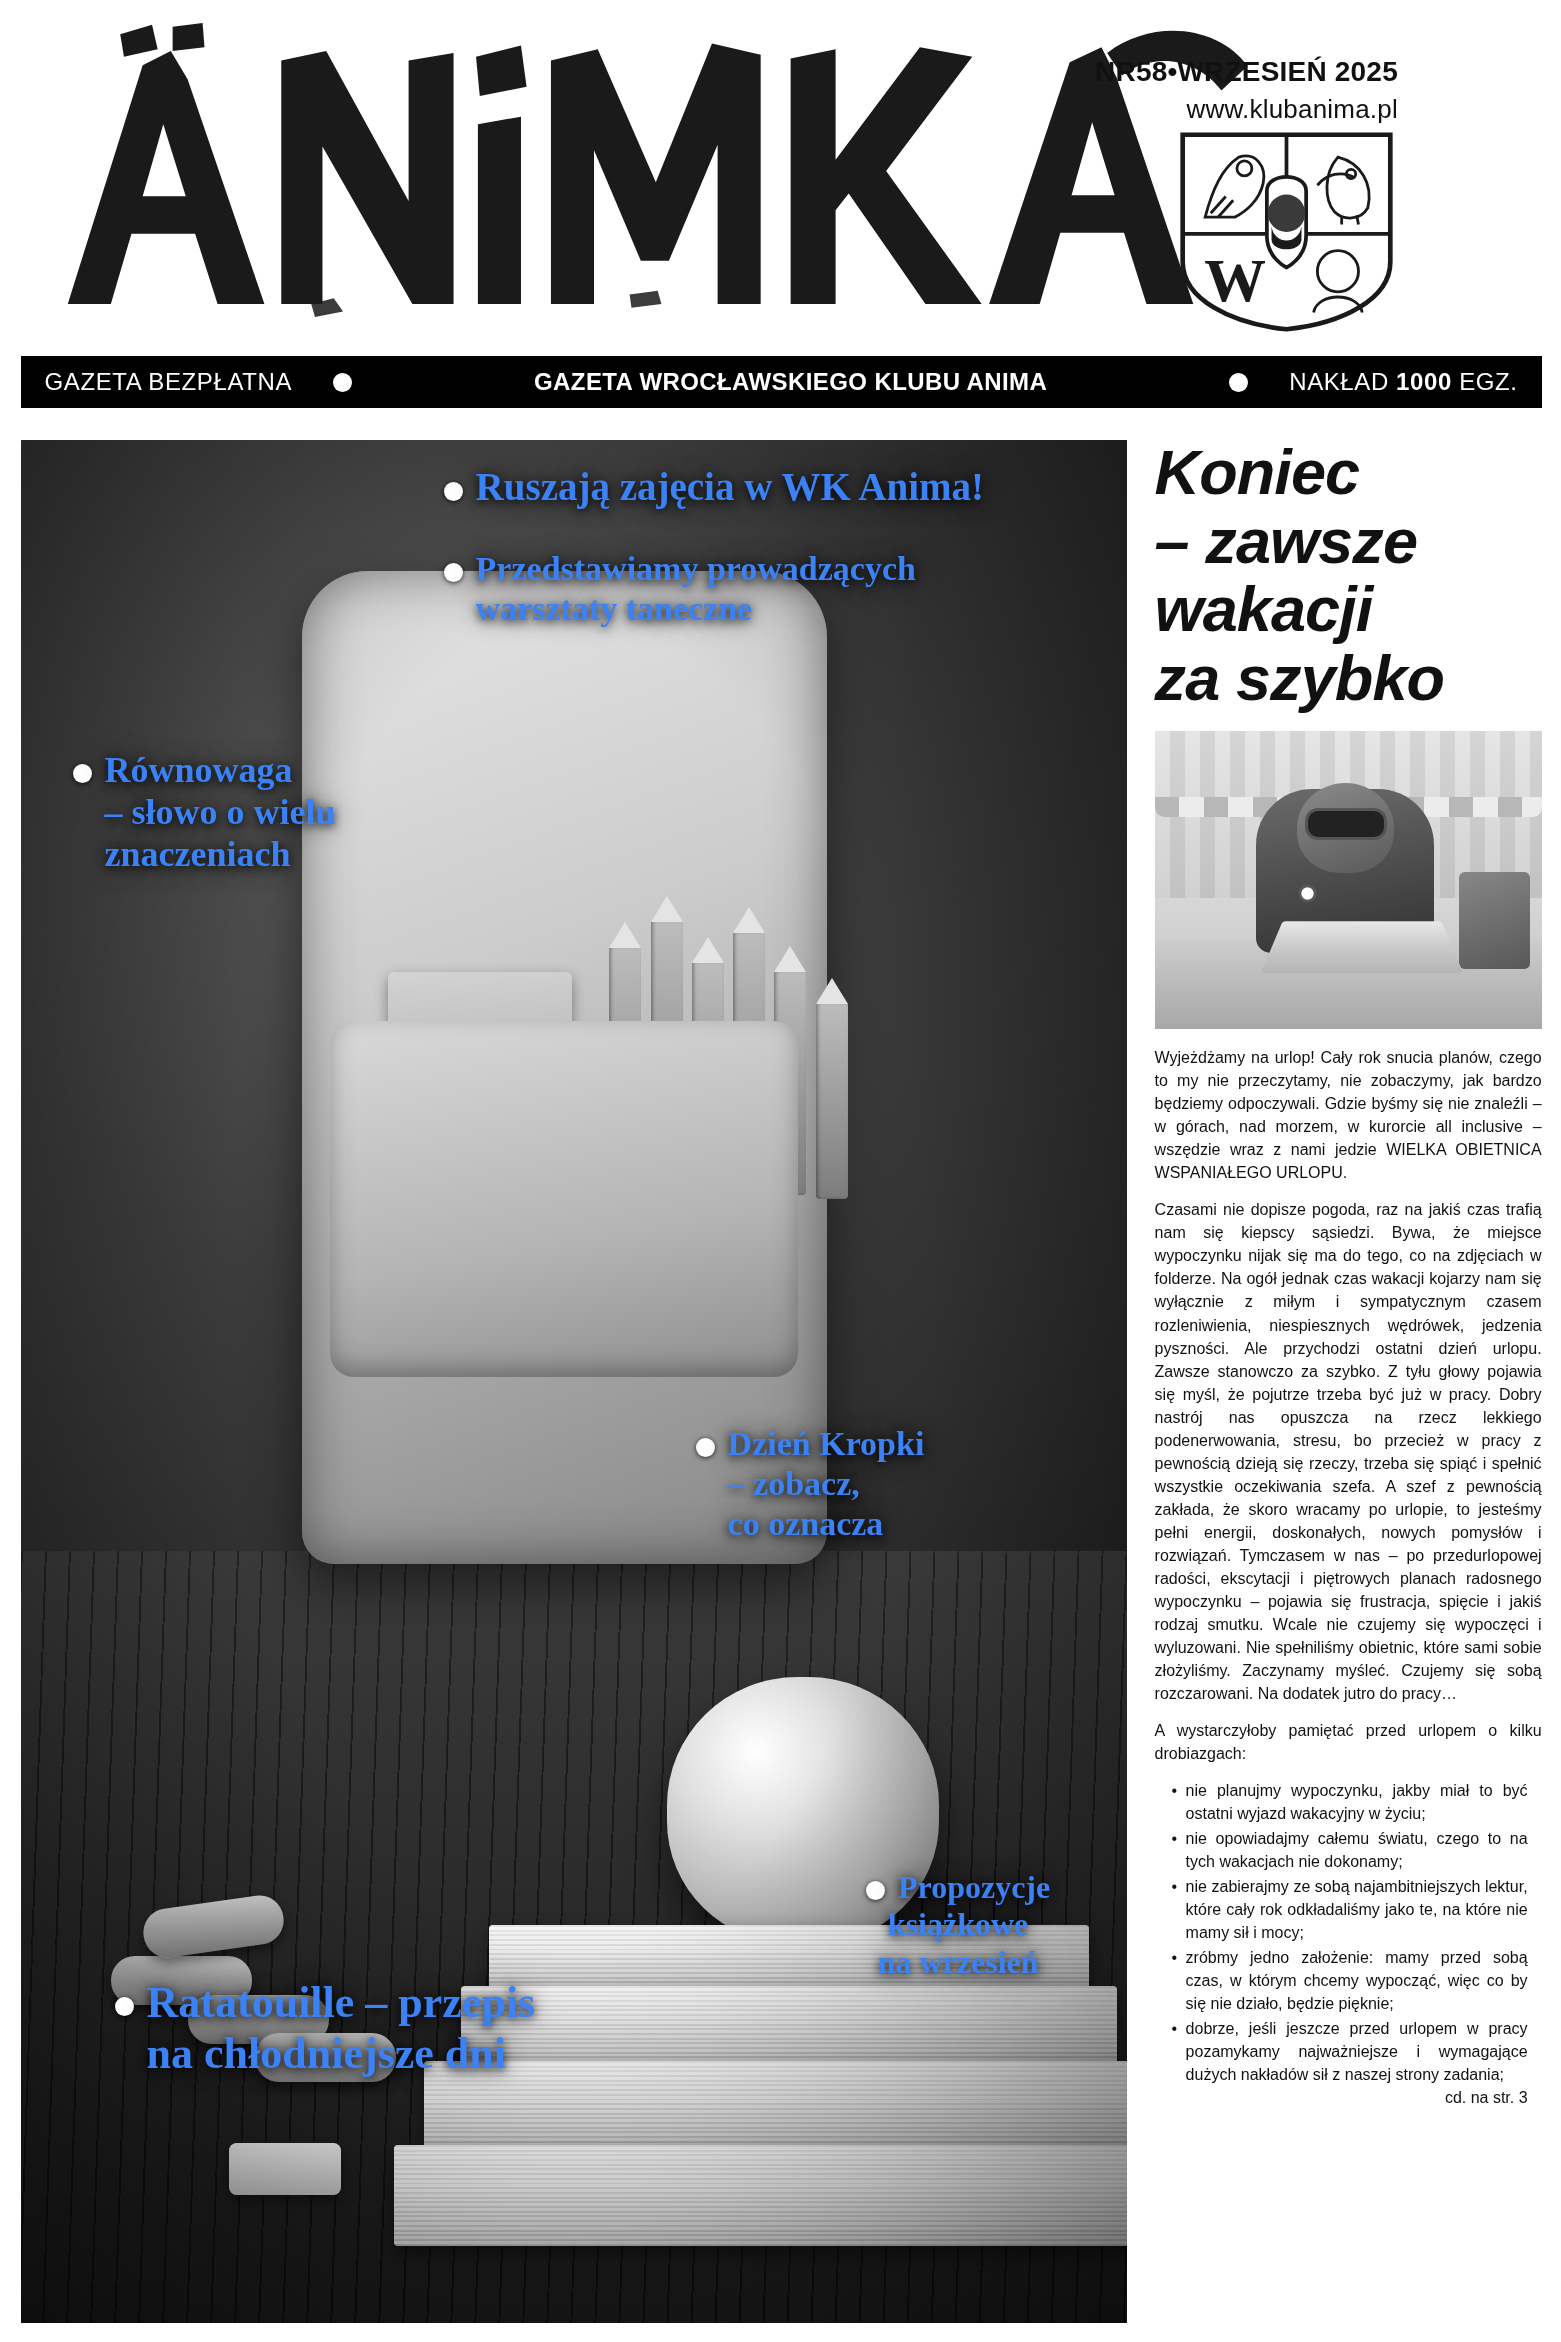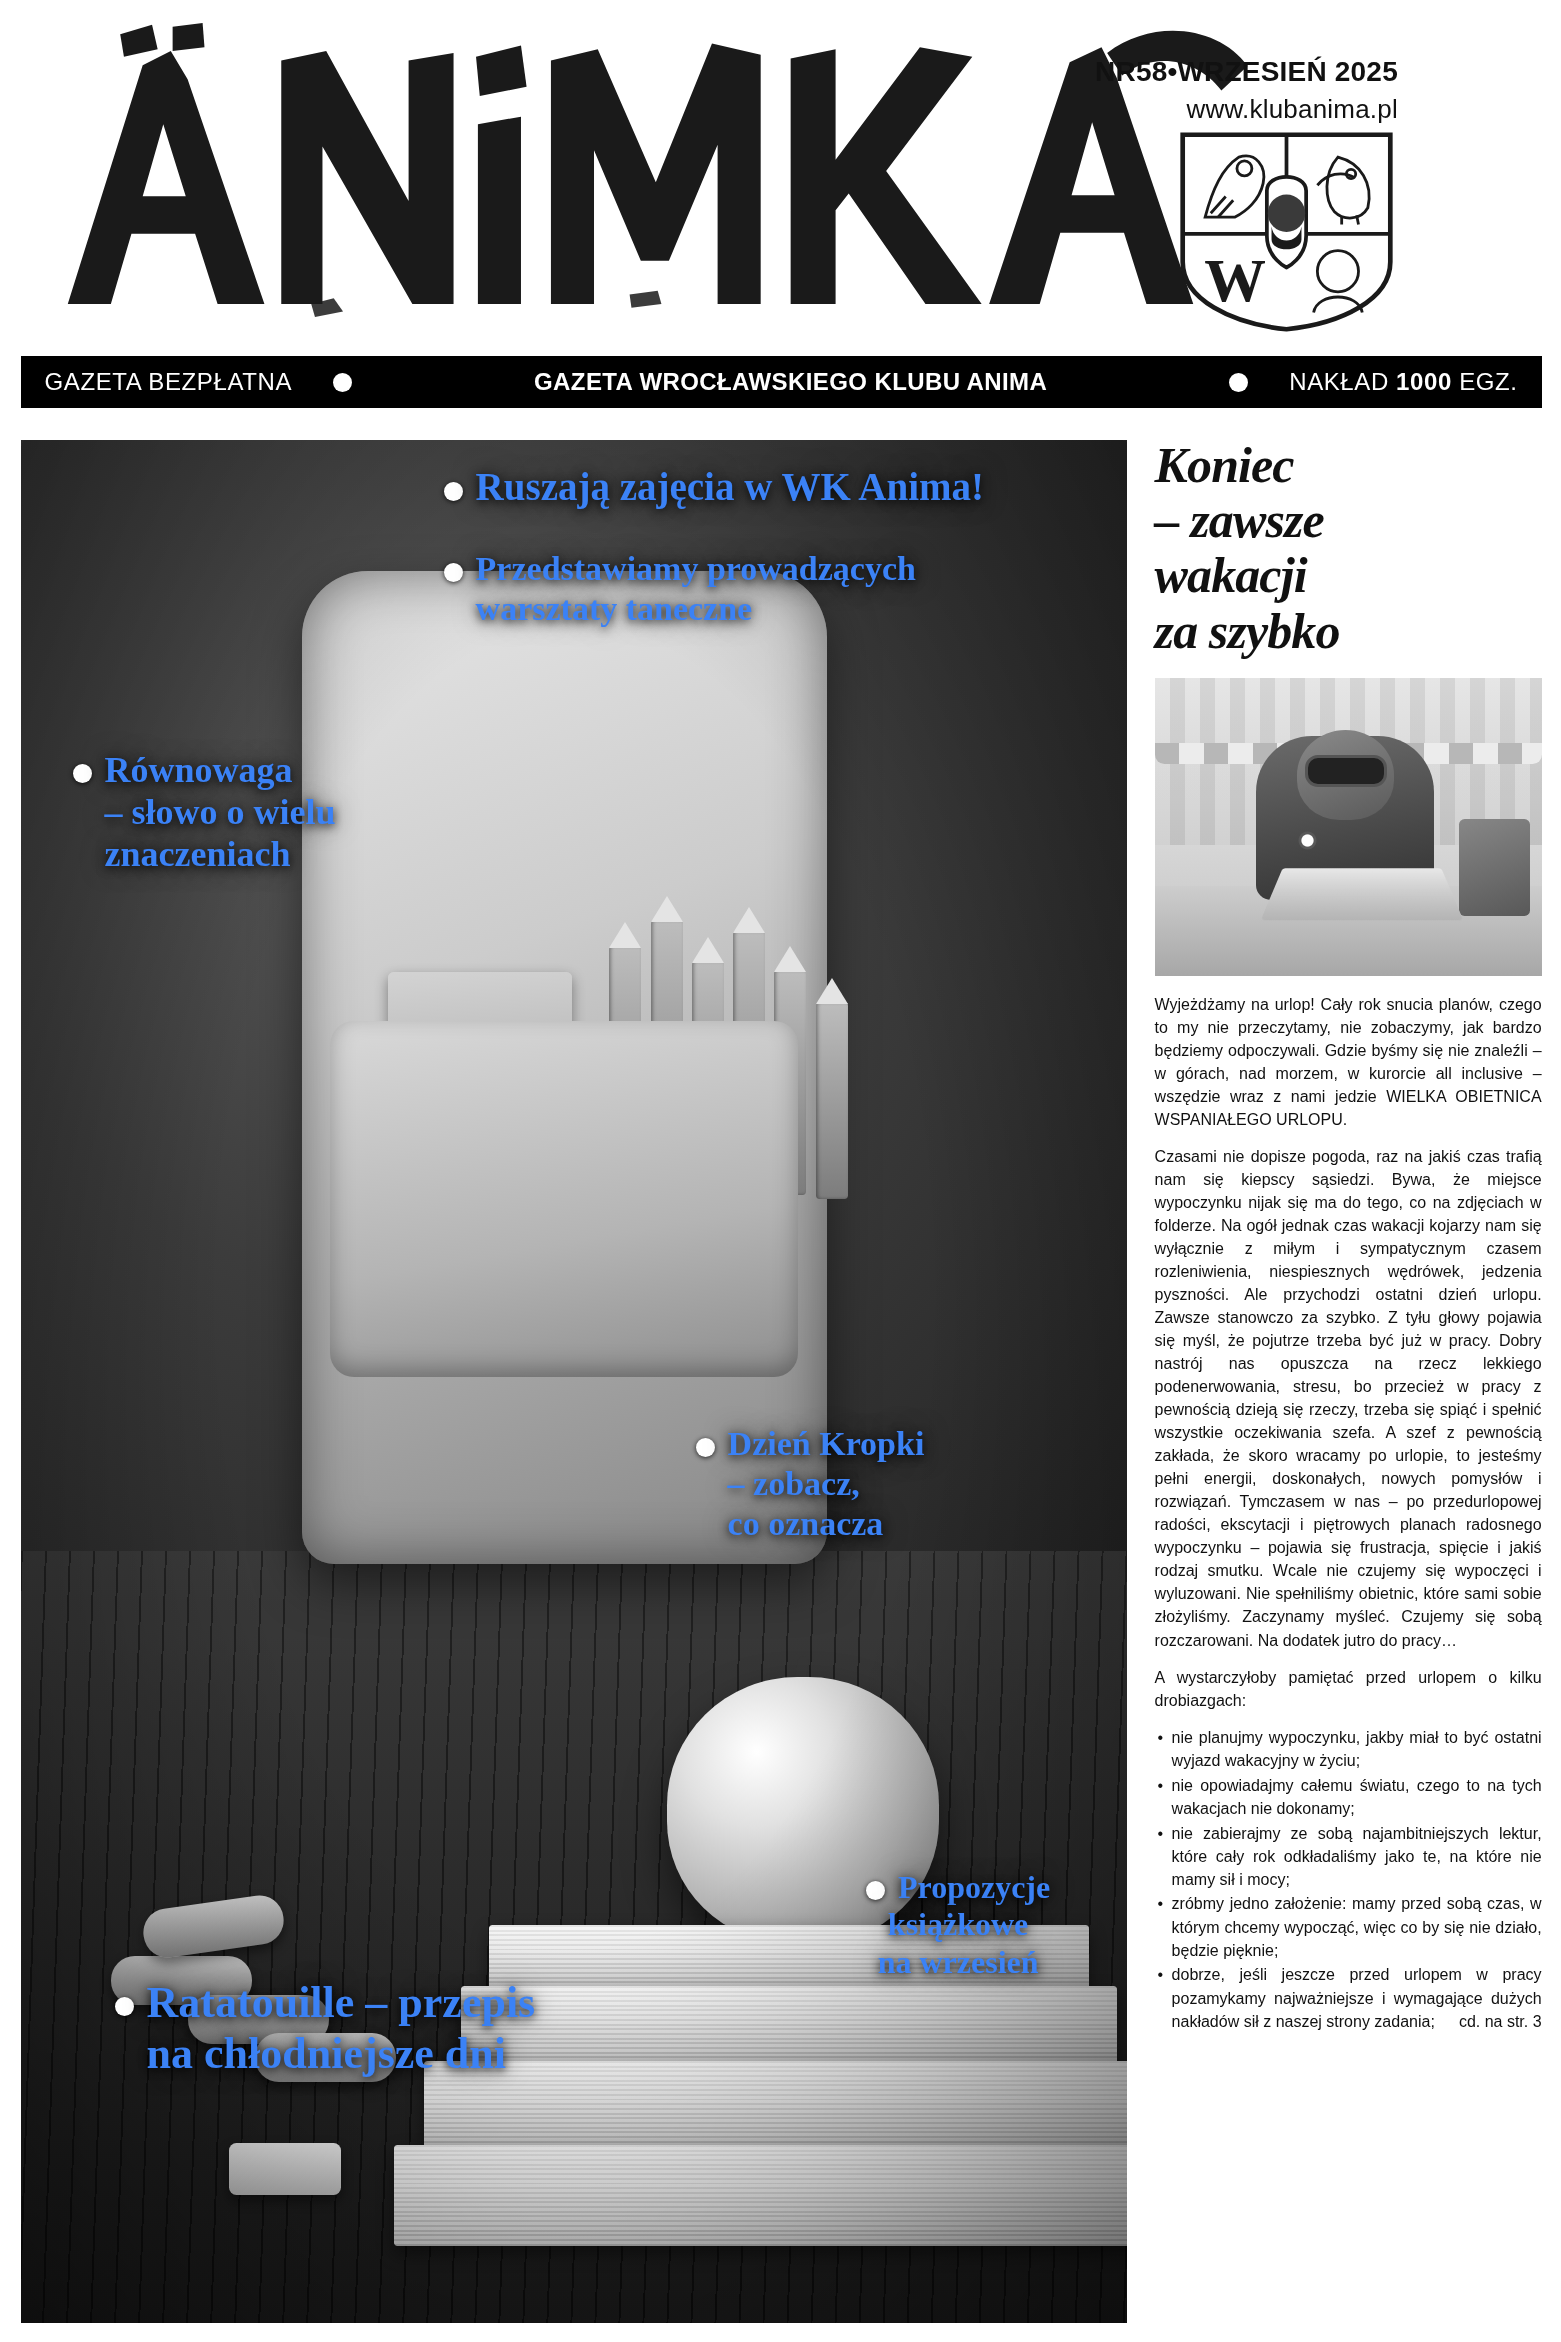--- a/index.html
+++ b/index.html
@@ -141,23 +141,23 @@
   .hl-1 { left:423px; top:24px;  width:675px; font-size:39px; }
   .hl-2 { left:423px; top:109px; width:581px; font-size:34px; }
   .hl-3 { left:52px;  top:309px; width:403px; font-size:36px; }
   .hl-4 { left:675px; top:984px; width:394px; font-size:34px; }
   .hl-5 { left:778px; top:1429px; width:319px; font-size:32px; text-align:center; }
   .hl-6 { left:94px; top:1537px; width:600px; font-size:44px; }
   .hl-indent { display:block; padding-left:32px; }
 
   
   .side-title {
-    font-family:Liberation Serif, serif;
+    font-family:Liberation Sans, sans-serif;
     font-style:italic; font-weight:bold;
-    font-size:50px; line-height:1.03; letter-spacing:-0.9px;
+    font-size:63px; line-height:1.03; letter-spacing:-0.9px;
     margin:0 0 3.7px 0; text-align:left;
   }
   .side-photo {
     width:387px; height:298px; margin-top:20.6px; position:relative; overflow:hidden;
     background:linear-gradient(180deg,#efeeea 0%, #d9d7d2 55%, #c3c1bb 100%);
     filter:grayscale(1);
   }
   .sp-wall {
     position:absolute; left:0; top:0; width:100%; height:56%;
     background:
@@ -201,21 +201,21 @@
   .sp-palm {
     position:absolute; left:131px; top:141px; width:43px; height:43px;
     border-radius:50%;
     background:radial-gradient(circle at 50% 50%, #fff 0 5.6px, #5b5853 6.6px 8.4px, transparent 9.4px);
   }
   .article-body {
     margin-top:17px; font-size:16px; line-height:1.44;
     text-align:justify; hyphens:auto;
   }
   .article-body p { margin:0 0 14px 0; }
-  .article-body ul { margin:0; padding-left:17px; list-style:none; }
+  .article-body ul { margin:14px; padding-left:17px; list-style:none; }
   .article-body li { position:relative; margin-bottom:1.9px; text-align:justify; }
   .article-body li:before {
     content:"•"; position:absolute; left:-14px; top:0;
   }
   .cont { font-weight:normal; float:right; }
 </style>
 </head>
 <body>
 
 <div class="page">

